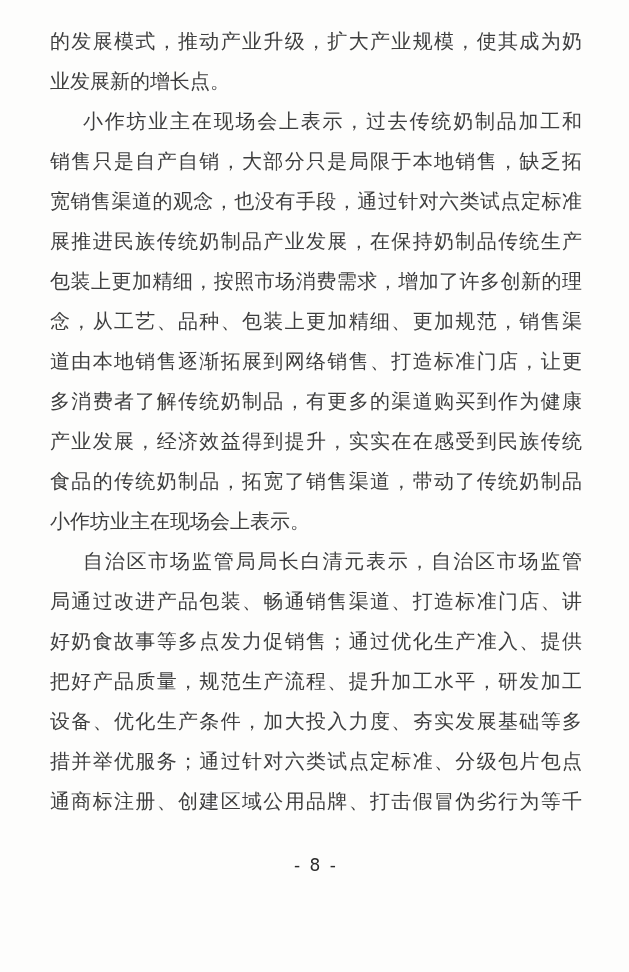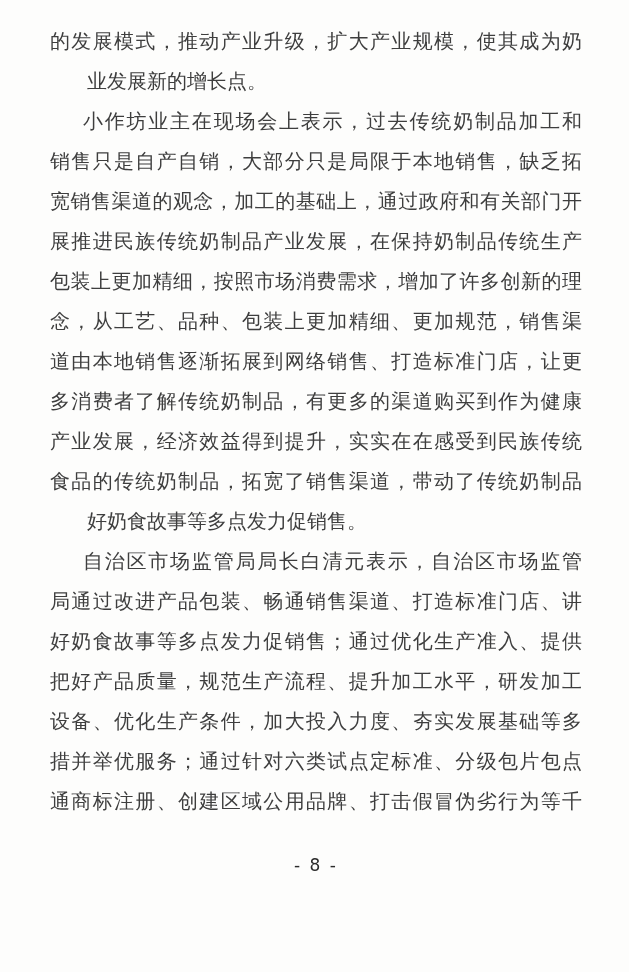--- a/index.html
+++ b/index.html
@@ -32,21 +32,20 @@
     word-break: break-all;
     overflow: hidden;
   }
   .line.justify {
     text-align: justify;
     text-align-last: justify;
   }
   .line.left {
     text-align: left;
     text-align-last: left;
-    margin-left: 37px;
   }
   .line.indent {
     text-indent: 33px;
   }
   .page-number {
     margin-top: 34px;
     width: 532px;
     text-align: center;
     font-size: 17px;
     letter-spacing: 2px;
@@ -56,29 +55,29 @@
 </style>
 </head>
 <body>
 
 <div class="page">
   <div class="doc-body" id="doc-body">
       <div class="line justify">的发展模式，推动产业升级，扩大产业规模，使其成为奶</div>
       <div class="line left">业发展新的增长点。</div>
       <div class="line justify indent">小作坊业主在现场会上表示，过去传统奶制品加工和</div>
       <div class="line justify">销售只是自产自销，大部分只是局限于本地销售，缺乏拓</div>
-      <div class="line justify">宽销售渠道的观念，加工的基础上，通过政府和有关部门开</div>
+      <div class="line justify">宽销售渠道的观念，也没有手段，通过针对六类试点定标准</div>
       <div class="line justify">展推进民族传统奶制品产业发展，在保持奶制品传统生产</div>
       <div class="line justify">包装上更加精细，按照市场消费需求，增加了许多创新的理</div>
       <div class="line justify">念，从工艺、品种、包装上更加精细、更加规范，销售渠</div>
       <div class="line justify">道由本地销售逐渐拓展到网络销售、打造标准门店，让更</div>
       <div class="line justify">多消费者了解传统奶制品，有更多的渠道购买到作为健康</div>
       <div class="line justify">产业发展，经济效益得到提升，实实在在感受到民族传统</div>
       <div class="line justify">食品的传统奶制品，拓宽了销售渠道，带动了传统奶制品</div>
-      <div class="line left">好奶食故事等多点发力促销售。</div>
+      <div class="line left">小作坊业主在现场会上表示。</div>
       <div class="line justify indent">自治区市场监管局局长白清元表示，自治区市场监管</div>
       <div class="line justify">局通过改进产品包装、畅通销售渠道、打造标准门店、讲</div>
       <div class="line justify">好奶食故事等多点发力促销售；通过优化生产准入、提供</div>
       <div class="line justify">把好产品质量，规范生产流程、提升加工水平，研发加工</div>
       <div class="line justify">设备、优化生产条件，加大投入力度、夯实发展基础等多</div>
       <div class="line justify">措并举优服务；通过针对六类试点定标准、分级包片包点</div>
       <div class="line justify">通商标注册、创建区域公用品牌、打击假冒伪劣行为等千</div>
     </div>
   <div class="page-number">- 8 -</div>
 </div>

